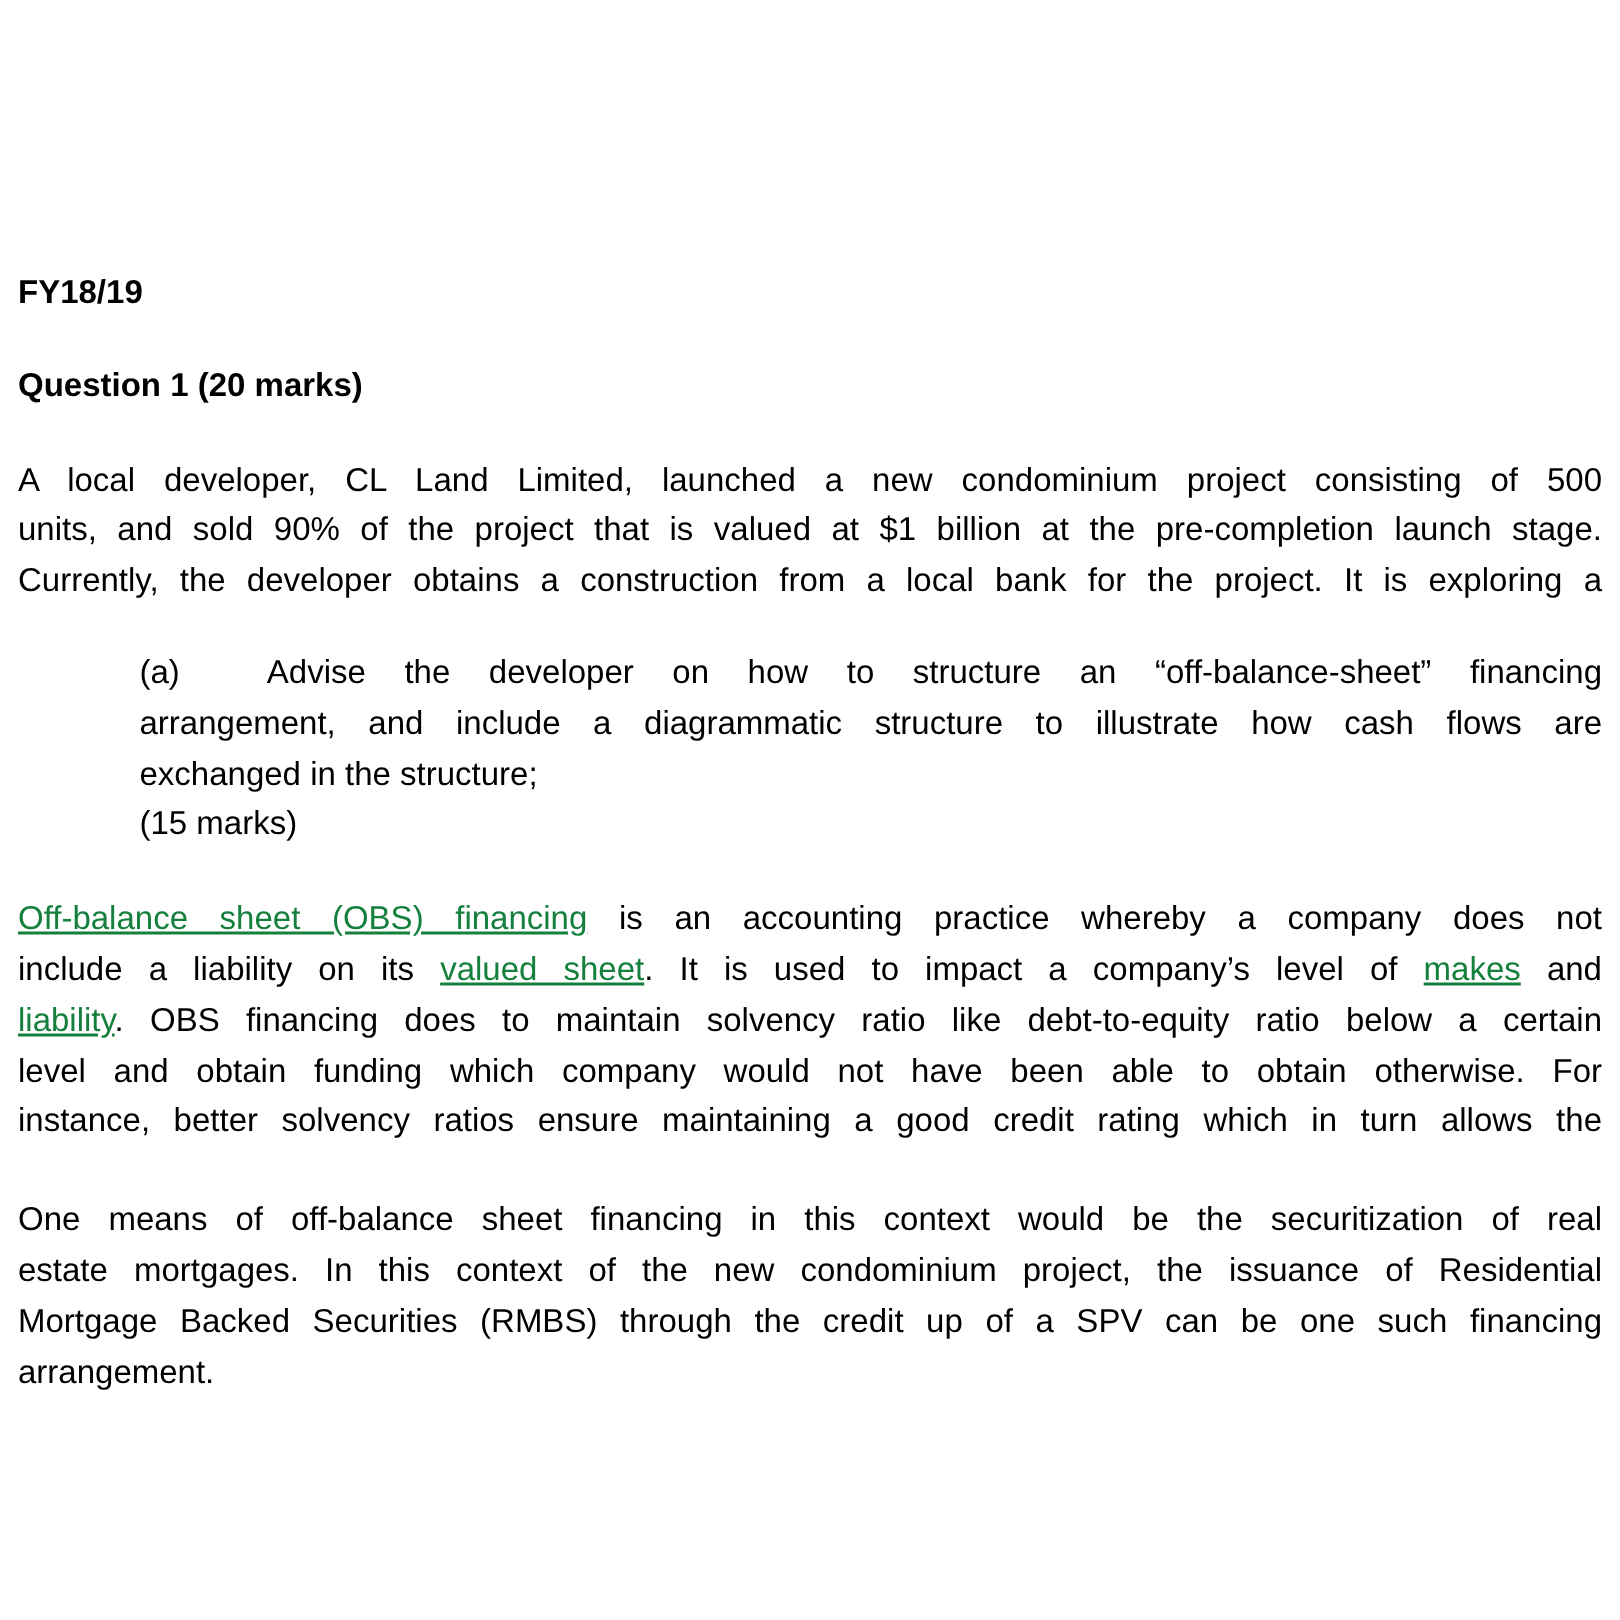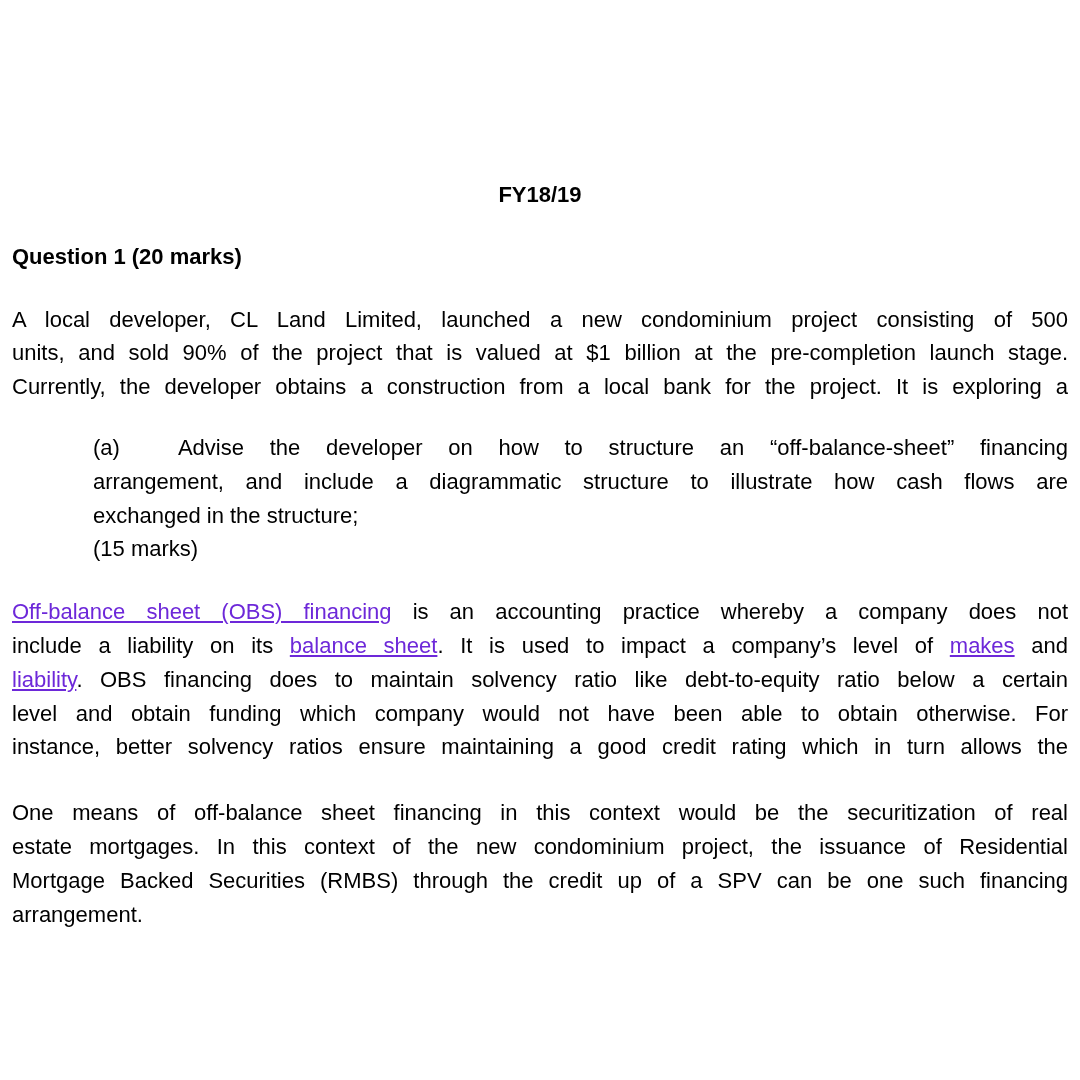--- a/index.html
+++ b/index.html
@@ -18,39 +18,39 @@
     padding: 178px 12px 0 12px;
     font-family: "Liberation Sans", sans-serif;
     font-size: 22px;
     line-height: 33.8px;
     color: #000000;
   }
   .h {
     font-weight: bold;
   }
   .mb25 { margin-bottom: 25px; }
-  .mb28 { margin-bottom: 28px; text-align: center; }
+  .mb28 { margin-bottom: 28px; }
   .mb29 { margin-bottom: 29px; }
   .mb32 { margin-bottom: 32px; }
   .block-a {
     margin-left: 81px;
     margin-top: 27px;
   }
   .line { }
   .line.just {
     text-align: justify;
     text-align-last: justify;
   }
   .i { font-style: italic; }
   .tab {
     display: inline-block;
     width: 58px;
   }
   a.doclink {
-    color: #6d28d9;
+    color: #15803d;
     text-decoration: underline;
     cursor: pointer;
   }
 </style>
 </head>
 <body>
 
 <div class="doc">
   <div class="h mb28">FY18/19</div>
 
@@ -64,21 +64,21 @@
 
   <div class="para block-a mb29">
       <div class="line just"><span>(a)</span><span class="tab"></span><span>Advise the developer on how to structure an “off-balance-sheet” financing</span></div>
       <div class="line just"><span>arrangement, and include a diagrammatic structure to illustrate how cash flows are</span></div>
       <div class="line"><span>exchanged in the structure;</span></div>
       <div class="line"><span>(15 marks)</span></div>
     </div>
 
   <div class="para mb32">
       <div class="line just"><a class="doclink" href="#">Off-balance sheet (OBS) financing</a><span> is an accounting practice whereby a company does not</span></div>
-      <div class="line just"><span>include a liability on its </span><a class="doclink" href="#">balance sheet</a><span>. It is used to impact a company’s level of </span><a class="doclink" href="#">makes</a><span> and</span></div>
+      <div class="line just"><span>include a liability on its </span><a class="doclink" href="#">valued sheet</a><span>. It is used to impact a company’s level of </span><a class="doclink" href="#">makes</a><span> and</span></div>
       <div class="line just"><a class="doclink" href="#">liability</a><span>. OBS financing does to maintain solvency ratio like debt-to-equity ratio below a certain</span></div>
       <div class="line just"><span>level and obtain funding which company would not have been able to obtain otherwise. For</span></div>
       <div class="line just"><span>instance, better solvency ratios ensure maintaining a good credit rating which in turn allows the</span></div>
     </div>
 
   <div class="para">
       <div class="line just"><span>One means of off-balance sheet financing in this context would be the securitization of real</span></div>
       <div class="line just"><span>estate mortgages. In this context of the new condominium project, the issuance of Residential</span></div>
       <div class="line just"><span>Mortgage Backed Securities (RMBS) through the credit up of a SPV can be one such financing</span></div>
       <div class="line"><span>arrangement.</span></div>

